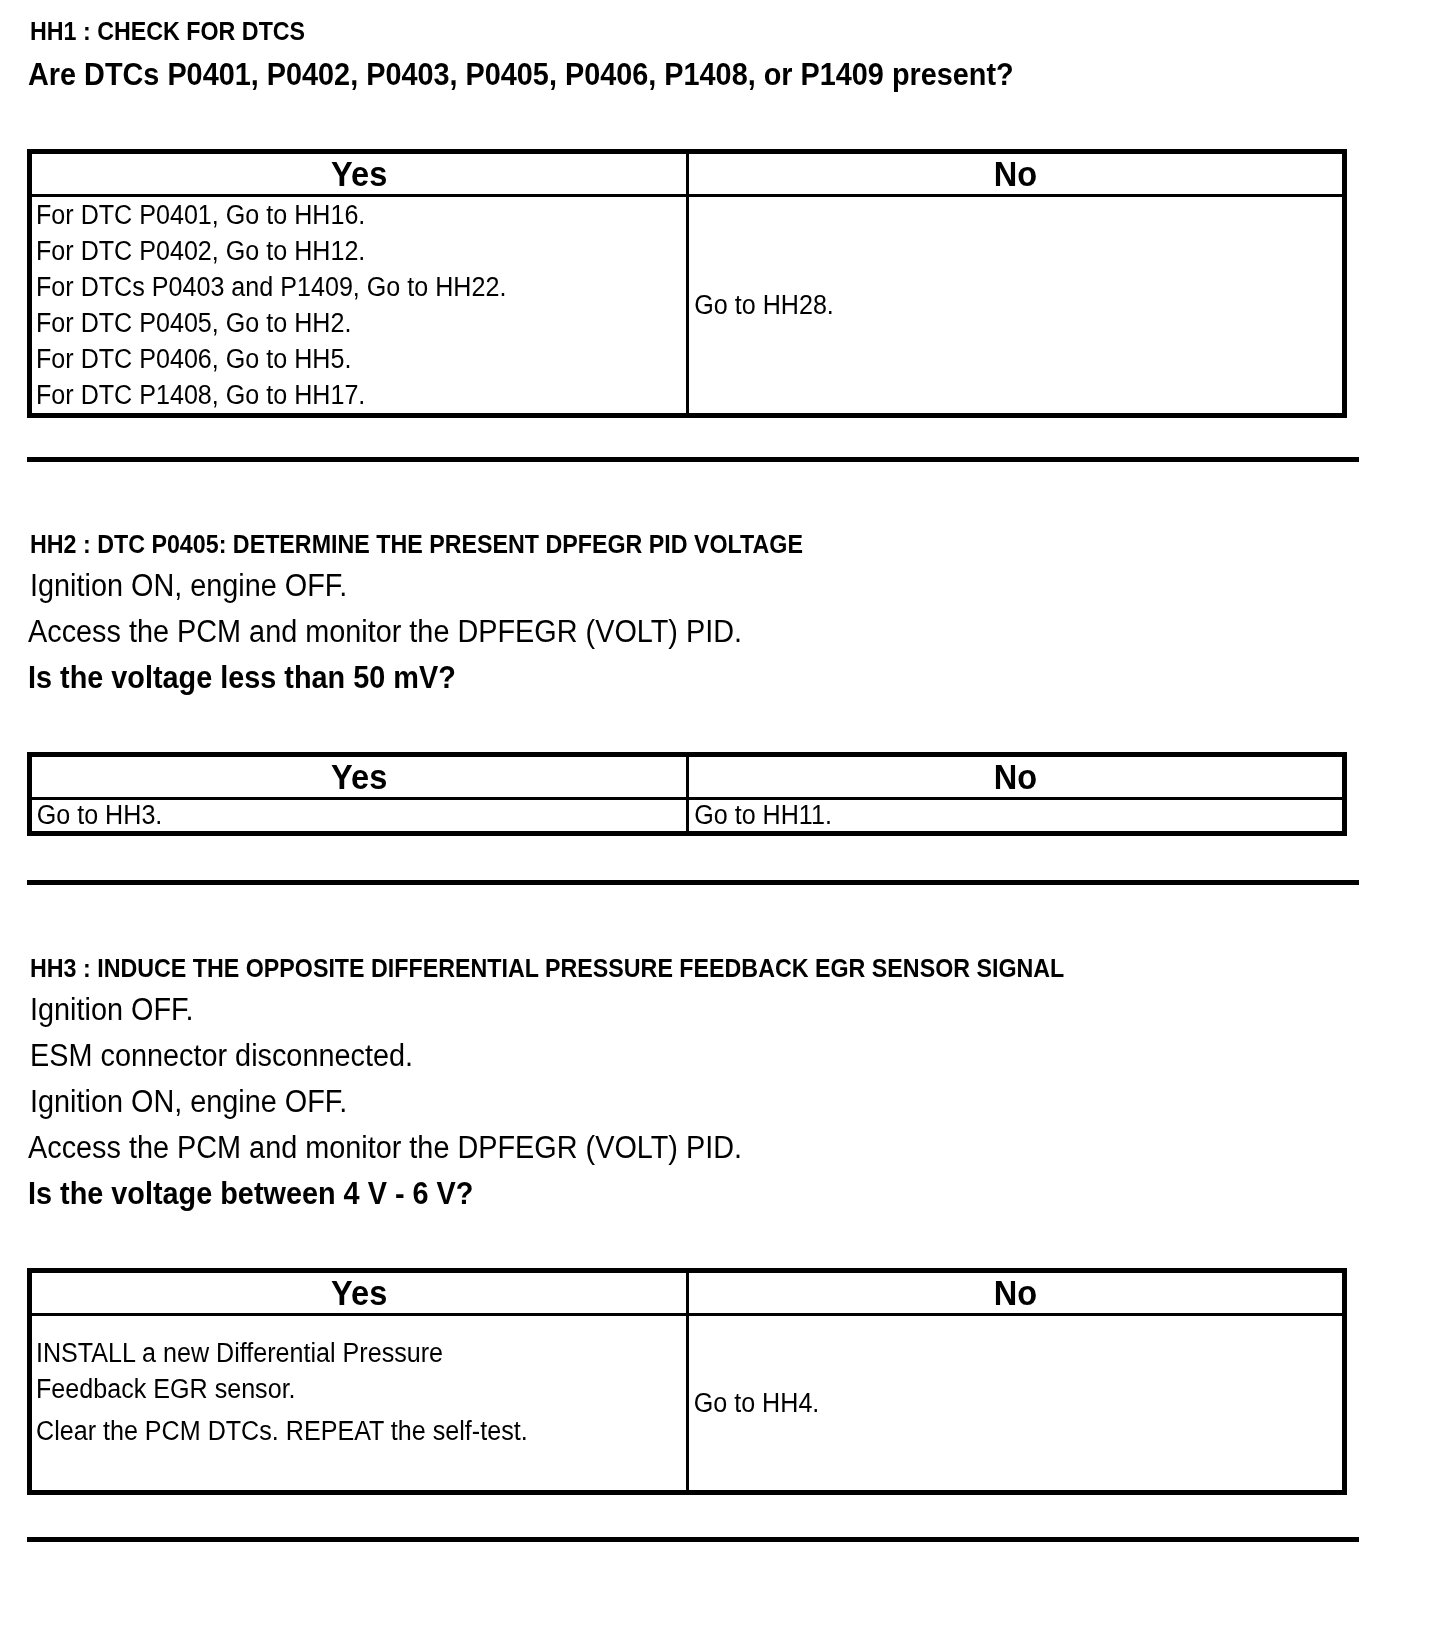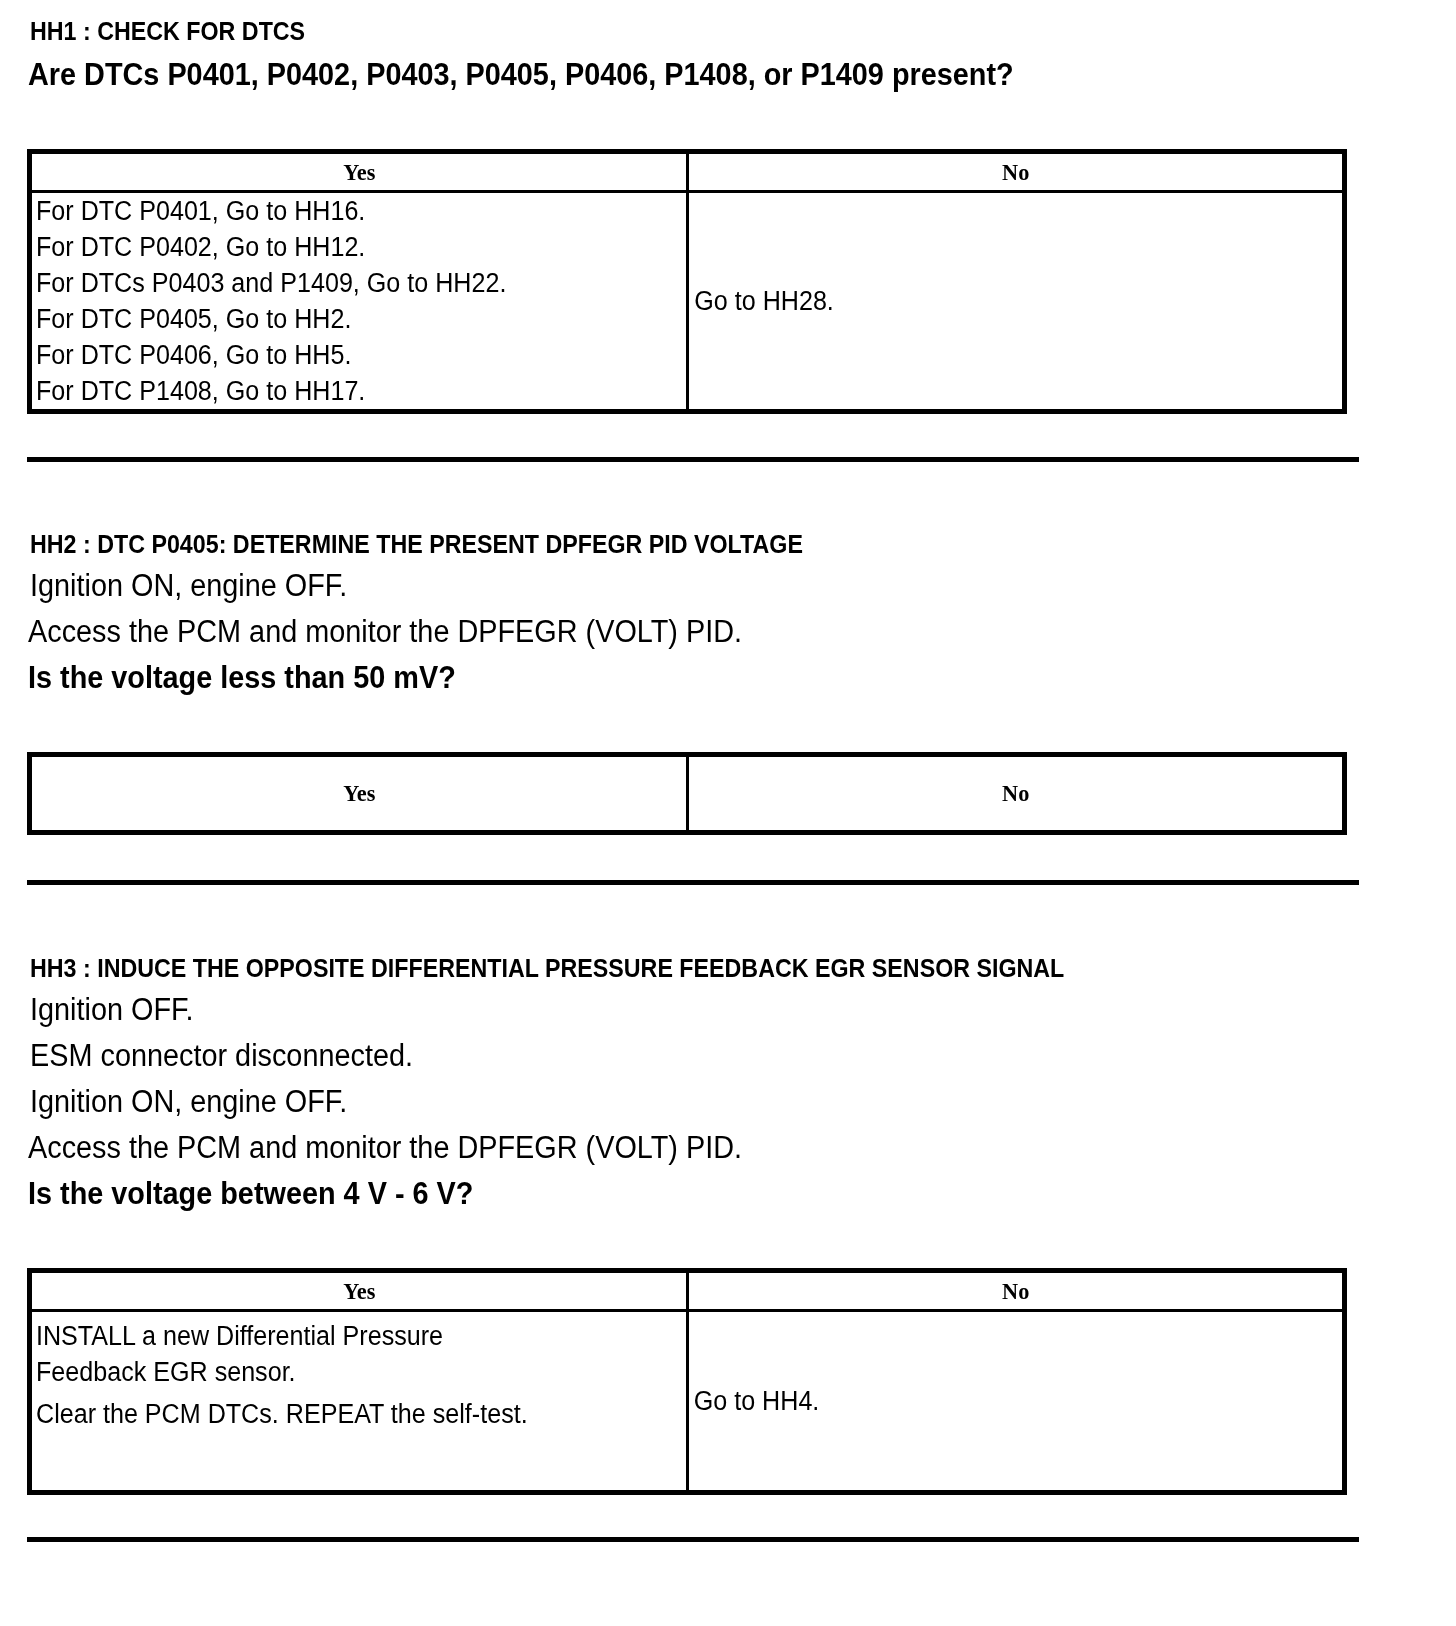--- a/index.html
+++ b/index.html
@@ -10,21 +10,21 @@
   .abs { position: absolute; }
   .step-title { font-weight: bold; font-size: 25px; letter-spacing: 0px; transform: scaleX(0.93); transform-origin: left top; white-space: nowrap; }
   .question { font-weight: bold; font-size: 31px; white-space: nowrap; transform: scaleX(0.93); transform-origin: left top; }
   .instr { font-size: 31px; white-space: nowrap; transform: scaleX(0.93); transform-origin: left top; }
   .rule { height: 5px; background: #000000; }
   table.yn {
     position: absolute; border-collapse: collapse; table-layout: fixed;
     border: 5px solid #000000;
   }
   table.yn th, table.yn td { border: 3px solid #000000; padding: 0; }
-  table.yn th { font-weight: bold; font-size: 24px; height: 36px; text-align: center; vertical-align: middle; font-family: Liberation Serif, serif; }
+  table.yn th { font-weight: bold; font-size: 35px; height: 36px; text-align: center; vertical-align: middle; }
   table.yn td { font-size: 27px; vertical-align: middle; margin-left: 44px; }
   table.yn th span, table.yn td span { display: inline-block; transform: scaleX(0.93); transform-origin: center; }
   .yes-cell { text-align: left; padding-left: 4px !important; }
   .yes-cell .ln { display: block; line-height: 36px; white-space: nowrap; transform: scaleX(0.93); transform-origin: left center; }
   .center-cell { text-align: left; }
 </style>
 </head>
 <body>
 
 <div class="abs step-title" style="left:30px; top:17px;">HH1 : CHECK FOR DTCS</div>
@@ -64,20 +64,24 @@
 <table class="yn" style="left:27px; top:752px; width:1320px; height:83px;">
   <colgroup>
       <col style="width:658px">
       <col>
     </colgroup>
   <tbody>
       <tr style="height:40px">
     <th><span>Yes</span></th>
     <th><span>No</span></th>
   </tr>
+  <tr>
+    <td class="center-cell"><span>Go to HH3.</span></td>
+    <td class="center-cell"><span>Go to HH11.</span></td>
+  </tr>
 </tbody>
   </table>
 
 <div class="abs rule" style="left:27px; top:880px; width:1332px;"></div>
 
 <div class="abs step-title" style="left:30px; top:954px;">HH3 : INDUCE THE OPPOSITE DIFFERENTIAL PRESSURE FEEDBACK EGR SENSOR SIGNAL</div>
 <div class="abs instr" style="left:30px; top:992px;">Ignition OFF.</div>
 <div class="abs instr" style="left:30px; top:1038px;">ESM connector disconnected.</div>
 <div class="abs instr" style="left:30px; top:1084px;">Ignition ON, engine OFF.</div>
 <div class="abs instr" style="left:28px; top:1130px;">Access the PCM and monitor the  DPFEGR (VOLT) PID.</div>
@@ -87,21 +91,21 @@
   <colgroup>
       <col style="width:658px">
       <col>
     </colgroup>
   <tbody>
       <tr style="height:40px">
     <th><span>Yes</span></th>
     <th><span>No</span></th>
   </tr>
   <tr>
-    <td class="yes-cell" style="vertical-align:top; padding-top:6px;">
+    <td class="yes-cell" style="vertical-align:top; padding-top:19px;">
       <span class="ln">INSTALL a new Differential Pressure</span>
       <span class="ln">Feedback EGR sensor.</span>
       <span class="ln" style="margin-top:6px;">Clear the PCM DTCs. REPEAT the self-test.</span>
     </td>
     <td class="center-cell"><span>Go to HH4.</span></td>
   </tr>
 </tbody>
   </table>
 
 <div class="abs rule" style="left:27px; top:1537px; width:1332px;"></div>

